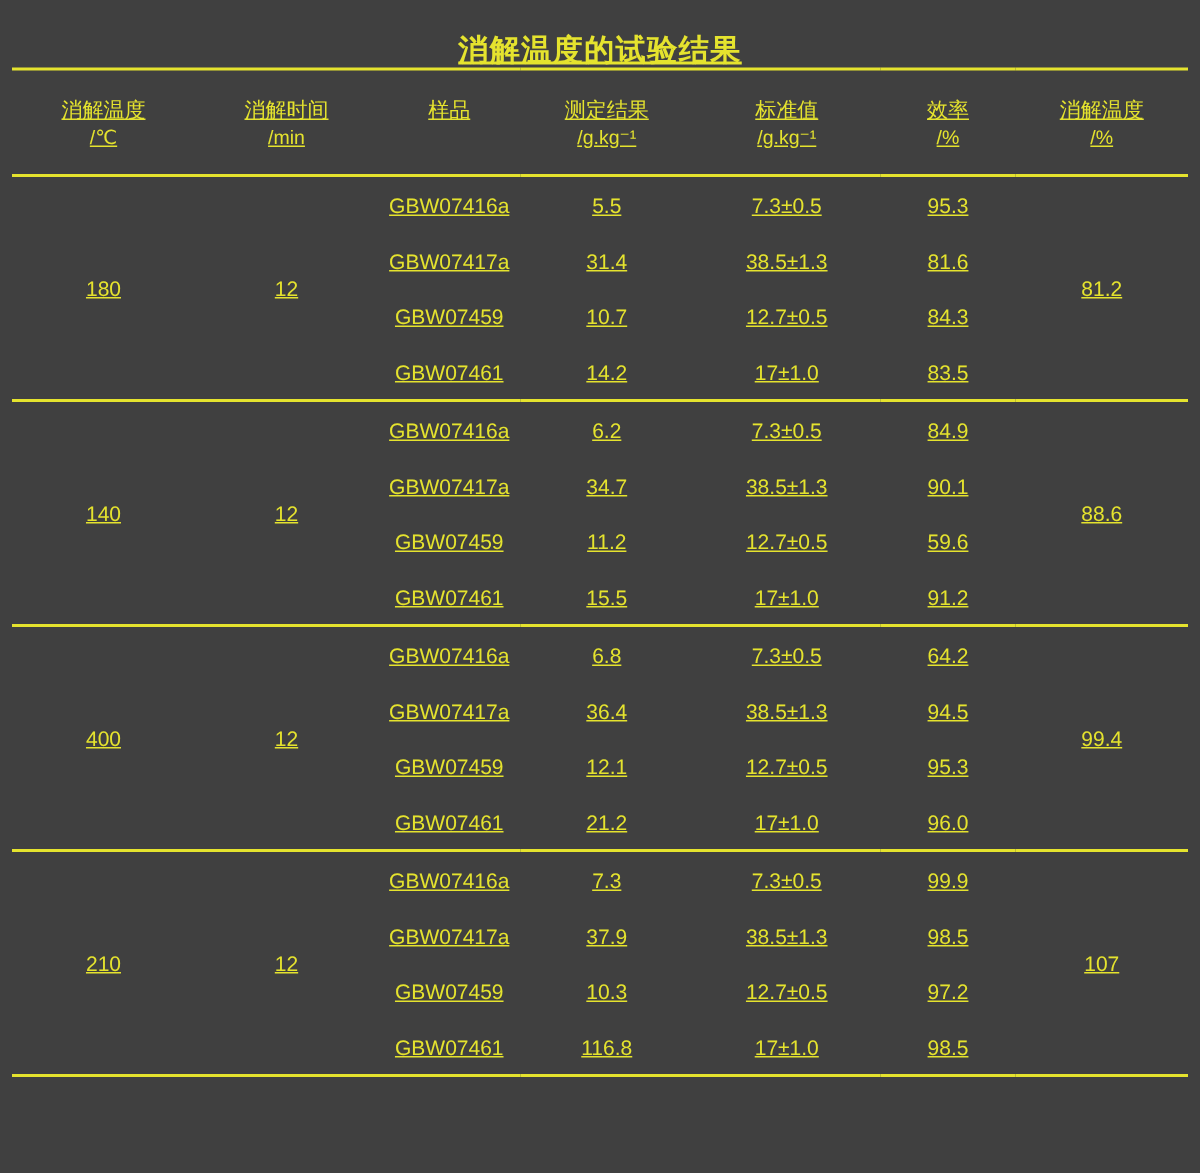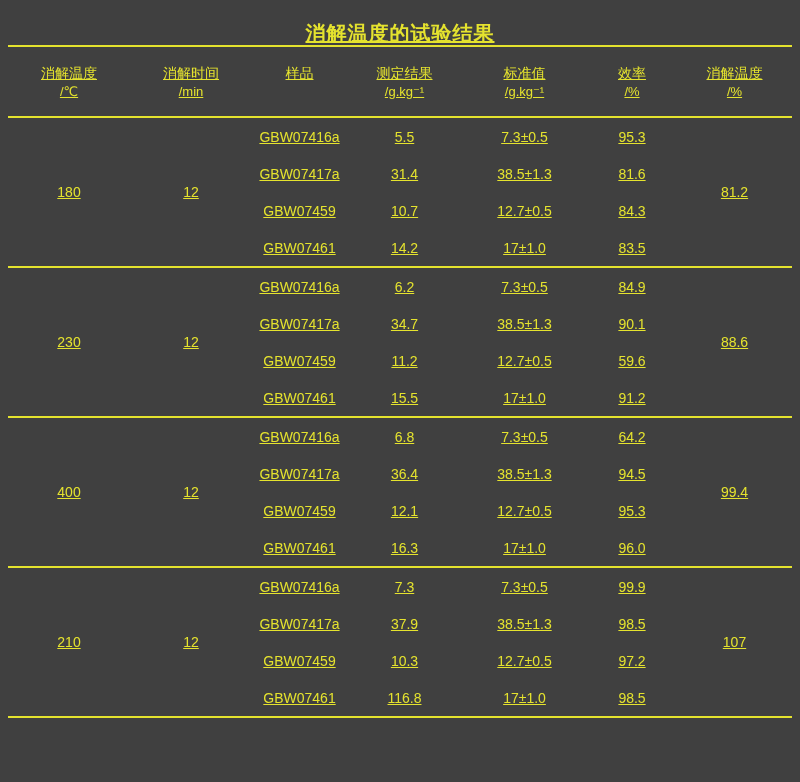--- a/index.html
+++ b/index.html
@@ -122,21 +122,21 @@
         <td>84.3</td>
       </tr>
       <tr>
         <td class="bend">GBW07461</td>
         <td class="bend">14.2</td>
         <td class="bend">17±1.0</td>
         <td class="bend">83.5</td>
       </tr>
 
       <tr>
-        <td rowspan="4" class="span-cell bend">230</td>
+        <td rowspan="4" class="span-cell bend">140</td>
         <td rowspan="4" class="span-cell bend">12</td>
         <td>GBW07416a</td>
         <td>6.2</td>
         <td>7.3±0.5</td>
         <td>84.9</td>
         <td rowspan="4" class="span-cell bend">88.6</td>
       </tr>
       <tr>
         <td>GBW07417a</td>
         <td>34.7</td>
@@ -172,21 +172,21 @@
         <td>94.5</td>
       </tr>
       <tr>
         <td>GBW07459</td>
         <td>12.1</td>
         <td>12.7±0.5</td>
         <td>95.3</td>
       </tr>
       <tr>
         <td class="bend">GBW07461</td>
-        <td class="bend">16.3</td>
+        <td class="bend">21.2</td>
         <td class="bend">17±1.0</td>
         <td class="bend">96.0</td>
       </tr>
 
       <tr>
         <td rowspan="4" class="span-cell bend">210</td>
         <td rowspan="4" class="span-cell bend">12</td>
         <td>GBW07416a</td>
         <td>7.3</td>
         <td>7.3±0.5</td>

